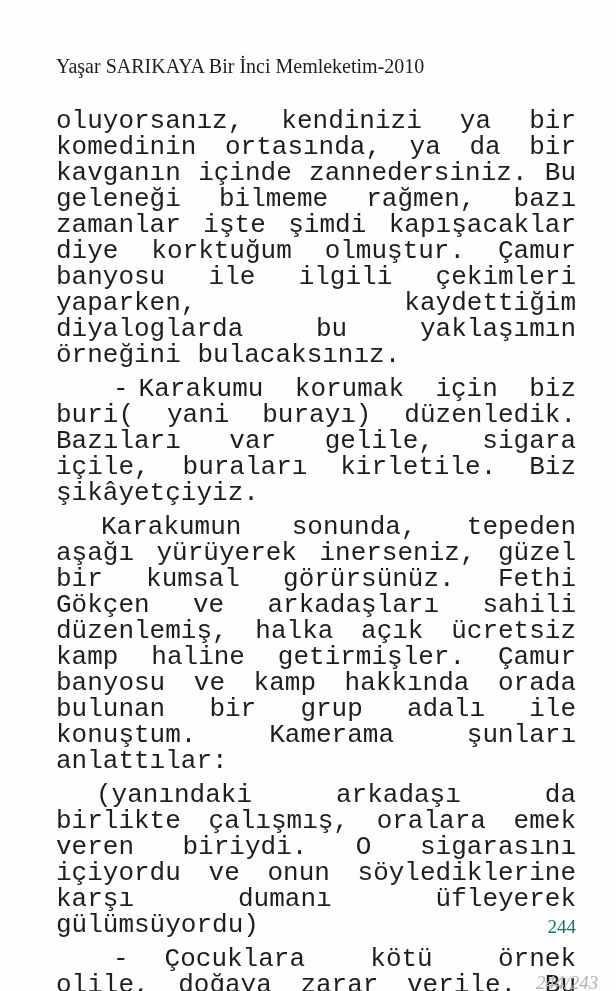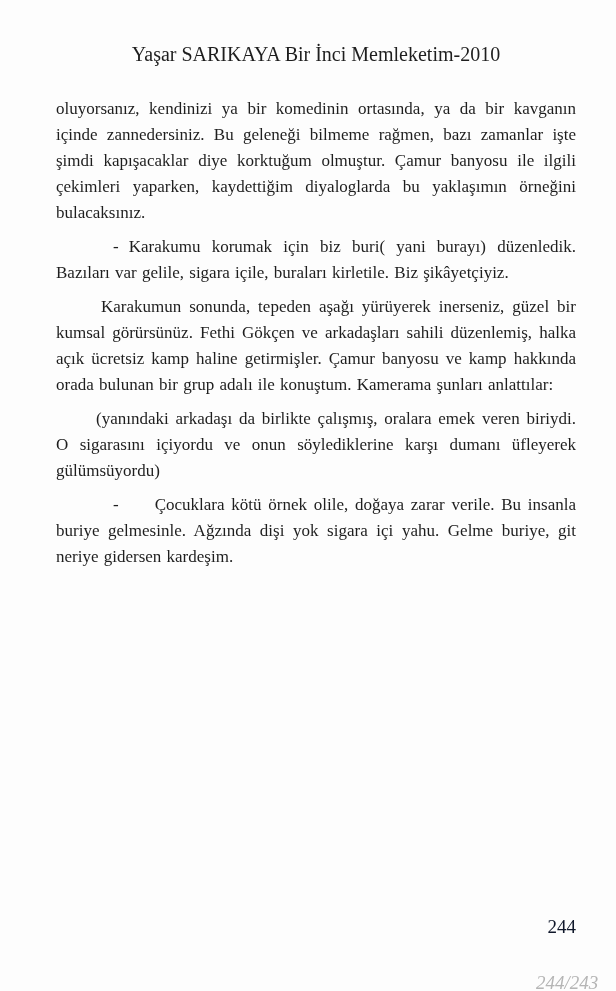--- a/index.html
+++ b/index.html
@@ -17,50 +17,50 @@
   .content {
     position: absolute;
     left: 56px;
     top: 42px;
     width: 520px;
   }
 
   .running-header {
     font-size: 20px;
     line-height: 24px;
-    margin: 0 0 30px 0;
+    margin: 12px 0 30px 0;
     white-space: nowrap;
     font-weight: normal;
-    text-align: center;
   }
 
   p.para {
-    font-size: 17px;
+    font-size: 26px;
     line-height: 26px;
     text-align: justify;
     margin: 8px 0 3px 0;
     word-spacing: 1px;
+    font-family: Liberation Mono, monospace;
   }
 
   
   p.indent-normal { text-indent: 45px; }
   p.indent-small  { text-indent: 40px; }
   p.indent-dash   { text-indent: 57px; }
   p.indent-none   { text-indent: 0; }
 
   .dash { display: inline; }
   .gap-small { margin-right: 10px; }
   .gap-large { margin-right: 36px; }
 
   .page-number {
     position: absolute;
     right: 40px;
     top: 916px;
     font-size: 19px;
-    color: #0f172a;
+    color: #0f766e;
   }
 
   .page-indicator {
     position: absolute;
     left: 536px;
     top: 972px;
     font-size: 19px;
     font-style: italic;
     color: #b5b5b5;
     white-space: nowrap;

